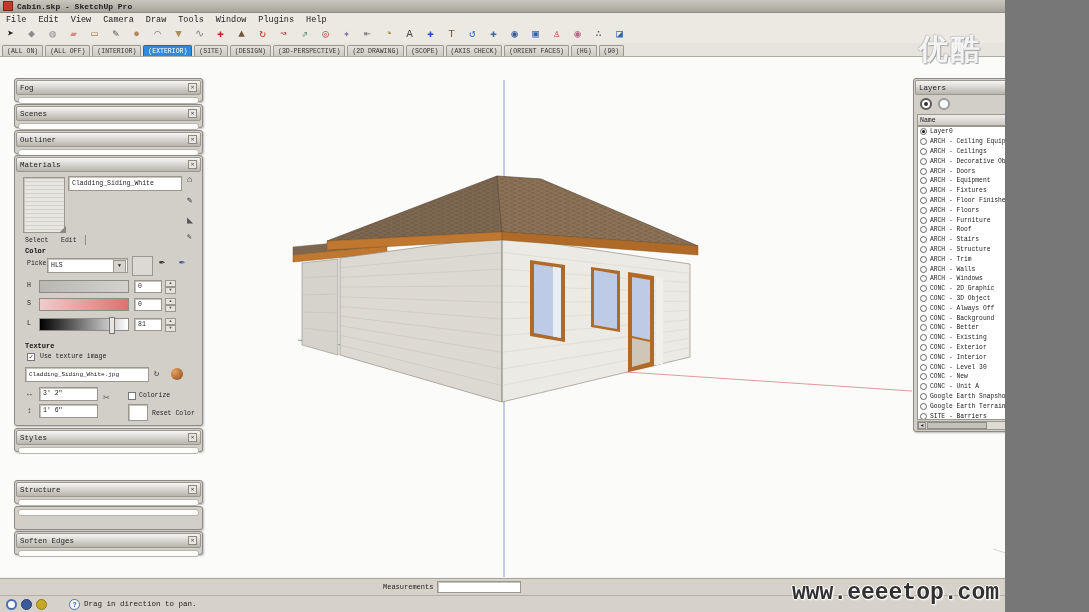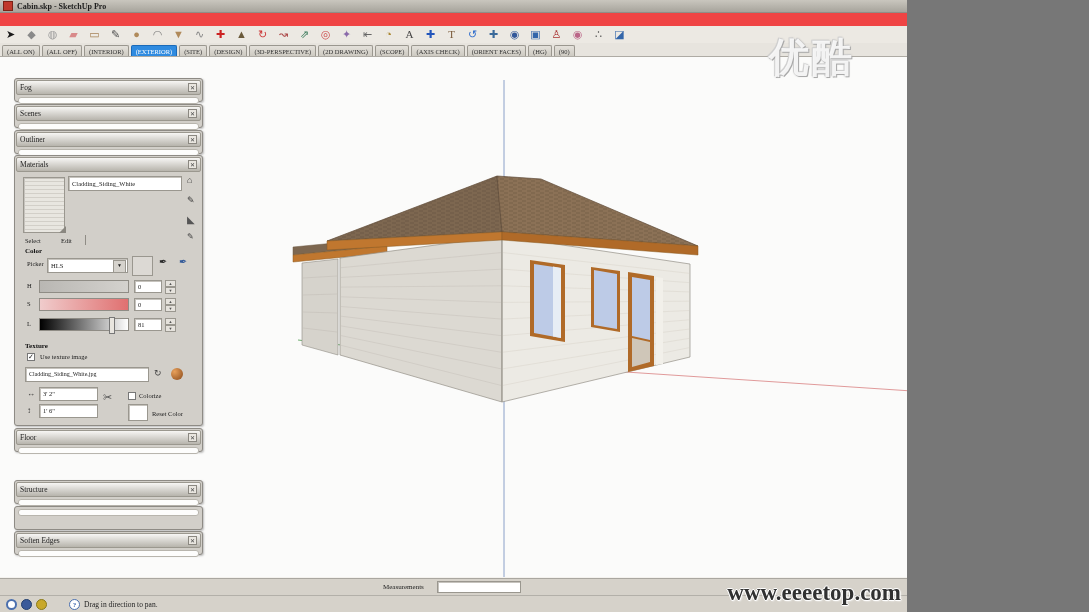--- a/index.html
+++ b/index.html
@@ -1,17 +1,17 @@
 <!DOCTYPE html>
 <html><head>
 <meta charset="utf-8">
 <style>
   html,body{margin:0;padding:0;background:#777;}
-  #app{position:relative;width:907px;height:612px;background:#ef4444;overflow:hidden;
-       font-family:Liberation Serif, serif;-webkit-font-smoothing:antialiased;}
+  #app{position:relative;width:1005px;height:612px;background:#3b82f6;overflow:hidden;
+       font-family:Liberation Mono, monospace;-webkit-font-smoothing:antialiased;}
   
   .titlebar{position:absolute;left:0;top:0;width:100%;height:13px;z-index:2;
     background:linear-gradient(#c9c6be,#a7a49c);display:flex;align-items:center;gap:4px;
     padding-left:3px;box-sizing:border-box;border-bottom:1px solid #908d86;}
   .title-icon{width:8px;height:8px;background:#c0392b;border:1px solid #7c2215;}
   .title-text{font-size:8px;color:#1d1d1d;font-weight:bold;}
   .menubar{position:absolute;left:0;top:13px;width:100%;height:13px;z-index:2;background:#ece9e3;
     border-bottom:1px solid #c9c6c0;display:flex;align-items:center;font-size:8.5px;color:#222;}
   .menu-item{padding:0 6px;}
   .toolbar{position:absolute;left:0;top:26px;width:100%;height:17px;z-index:2;background:#ece9e3;
@@ -64,21 +64,21 @@
   .sbar-btn{background:#d6d3cd;border:1px solid #8f8c85;font-size:5px;line-height:7px;
     text-align:center;color:#333;box-sizing:border-box;}
   
   #measure-bar{position:absolute;left:0;top:577px;width:100%;height:18px;z-index:2;background:#d6d2ca;
     border-top:1px solid #f4f2ee;box-shadow:inset 0 1px 0 #aaa7a0;}
   #status-bar{position:absolute;left:0;top:595px;width:100%;height:17px;z-index:2;background:#d6d2ca;
     border-top:1px solid #b3b0a9;display:flex;align-items:center;gap:4px;padding-left:6px;box-sizing:border-box;}
   .stat-circle{width:11px;height:11px;border-radius:50%;box-sizing:border-box;font-size:7px;
     line-height:10px;text-align:center;font-weight:bold;}
   
-  #wm-video{position:absolute;right:52px;top:30px;z-index:5;font-size:40px;font-weight:bold;
+  #wm-video{position:absolute;right:22px;top:30px;z-index:5;font-size:29px;font-weight:bold;
     color:rgba(250,250,250,.92);letter-spacing:3px;
     text-shadow:1px 1px 0 #a9a9a9,-1px -1px 0 #cfcfcf,0 0 2px #9a9a9a;}
   #wm-site{position:absolute;right:6px;top:580px;z-index:5;font-size:23px;font-weight:bold;color:#313131;
     text-shadow:1px 0 0 #fff,-1px 0 0 #fff,0 1px 0 #fff,0 -1px 0 #fff,1px 1px 2px #fff;}
 </style>
 </head>
 <body>
 
 <div id="app">
 
@@ -150,20 +150,31 @@
       <polygon points="497,176 541,179 698,246 502,232" fill="url(#shg)"></polygon>
       <polygon points="327,241 502,232 502,240 327,250" stroke="#8a5a20" stroke-width="0.5" fill="#c0772f"></polygon>
       <polygon points="502,232 698,246 698,255 502,240" stroke="#8a5a20" stroke-width="0.5" fill="#b06a28"></polygon>
     </g>
   </svg>
 
   <div class="titlebar">
     <span class="title-icon"></span>
     <span class="title-text">Cabin.skp - SketchUp Pro</span>
   </div>
+  <div class="menubar">
+      <span class="menu-item">File</span>
+      <span class="menu-item">Edit</span>
+      <span class="menu-item">View</span>
+      <span class="menu-item">Camera</span>
+      <span class="menu-item">Draw</span>
+      <span class="menu-item">Tools</span>
+      <span class="menu-item">Window</span>
+      <span class="menu-item">Plugins</span>
+      <span class="menu-item">Help</span>
+    </div>
   <div class="toolbar">
       <span class="tool-icon" style="color: rgb(26, 26, 26);">➤</span>
       <span class="tool-icon" style="color: rgb(138, 138, 138);">◆</span>
       <span class="tool-icon" style="color: rgb(154, 154, 154);">◍</span>
       <span class="tool-icon" style="color: rgb(217, 138, 138);">▰</span>
       <span class="tool-icon" style="color: rgb(168, 133, 90);">▭</span>
       <span class="tool-icon" style="color: rgb(85, 85, 85);">✎</span>
       <span class="tool-icon" style="color: rgb(176, 138, 90);">●</span>
       <span class="tool-icon" style="color: rgb(119, 119, 119);">◠</span>
       <span class="tool-icon" style="color: rgb(176, 138, 90);">▼</span>
@@ -294,21 +305,21 @@
     <div class="abs sunken tinytxt" style="left:24px;top:248px;width:59px;height:14px;line-height:12px;padding-left:3px;">1' 6"</div>
     <div class="abs" style="left:88px;top:235px;font-size:11px;color:#555;">✂</div>
     <div class="abs cbox" style="left:113px;top:236px;"></div>
     <div class="abs tinytxt" style="left:124px;top:236px;">Colorize</div>
     <div class="abs sunken" style="left:113px;top:248px;width:20px;height:17px;"></div>
     <div class="abs tinytxt" style="left:137px;top:254px;">Reset Color</div>
   </div>
 
   <div class="tray" style="top:428px;height:24px;">
     <div class="tray-header">
-      <span>Floor</span>
+      <span>Styles</span>
       <span class="tray-close">✕</span>
     </div>
       <div class="tray-strip"></div>
   </div>
   <div class="tray" style="top:480px;height:24px;">
     <div class="tray-header">
       <span>Structure</span>
       <span class="tray-close">✕</span>
     </div>
       <div class="tray-strip"></div>

